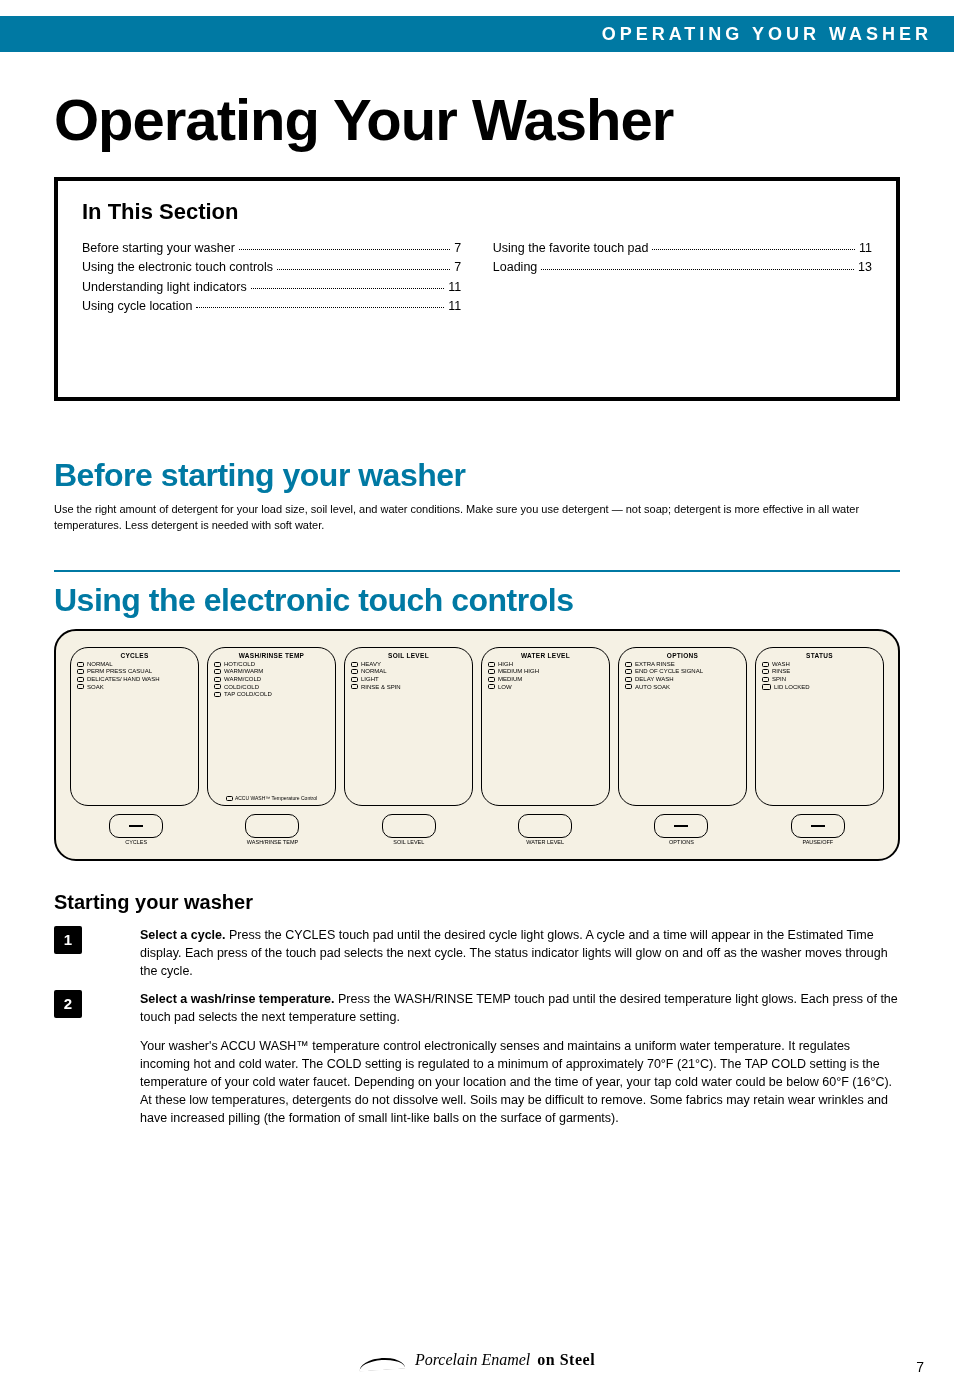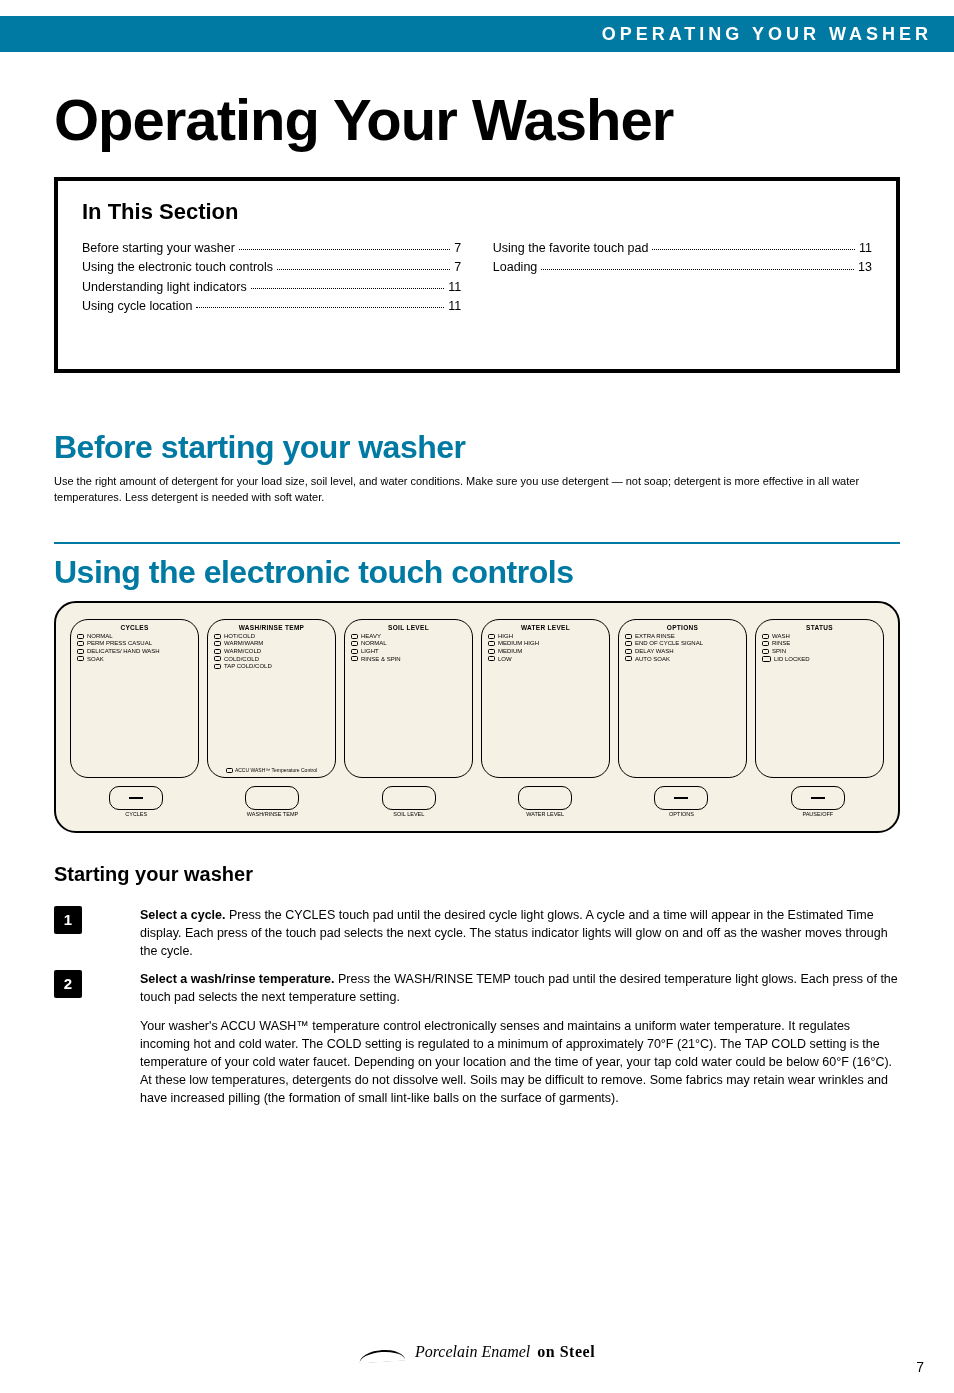--- a/index.html
+++ b/index.html
@@ -31,21 +31,21 @@
   .main-title {
     font-size: 58px;
     font-weight: 900;
     margin: 34px 0 24px 54px;
     letter-spacing: -1px;
   }
   .section-box {
     border: 4px solid #000;
     margin: 0 54px;
     padding: 18px 24px 14px 24px;
-    height: 196px;
+    height: 224px;
   }
   .section-box-title {
     font-size: 22px;
     font-weight: 900;
     margin-bottom: 14px;
   }
   .section-links {
     display: flex;
     justify-content: space-between;
     font-size: 12.5px;
@@ -147,38 +147,38 @@
     display:flex;align-items:center;justify-content:center;
     background:#f5f1e4;
   }
   .dash { width: 14px; height: 2px; background:#000; }
   .btn-label { font-size: 5.5px; text-align:center; line-height:1.1; }
 
   
   .steps-title {
     font-size: 20px;
     font-weight: 900;
-    margin: 30px 54px 20px 54px;
+    margin: 30px 54px 12px 54px;
   }
   .step-row { display:flex; gap:18px; margin: 6px 54px 10px 54px; font-size:12.5px; line-height:1.45; }
   .step-num {
     width: 28px; height: 28px;
     background:#000; color:#fff;
     font-weight:900;
     display:flex;align-items:center;justify-content:center;
     border-radius:2px;
     flex-shrink:0;
     font-size:15px;
   }
   .step-body { flex:1;margin-left:40px; }
   .step-body b { font-weight:900; }
 
   .footer-logo {
     position:absolute;
-    left:0; right:0; bottom:32px;
+    left:0; right:0; bottom:24px;
     display:flex; justify-content:center; align-items:center; gap:10px;
     font-family: Georgia, 'Times New Roman', serif;
     font-style: italic;
     font-size: 16px;
     color:#000;
     margin-top:23px;
   }
   .footer-logo .swoosh {
     display:inline-block;
     width:46px;height:16px;

